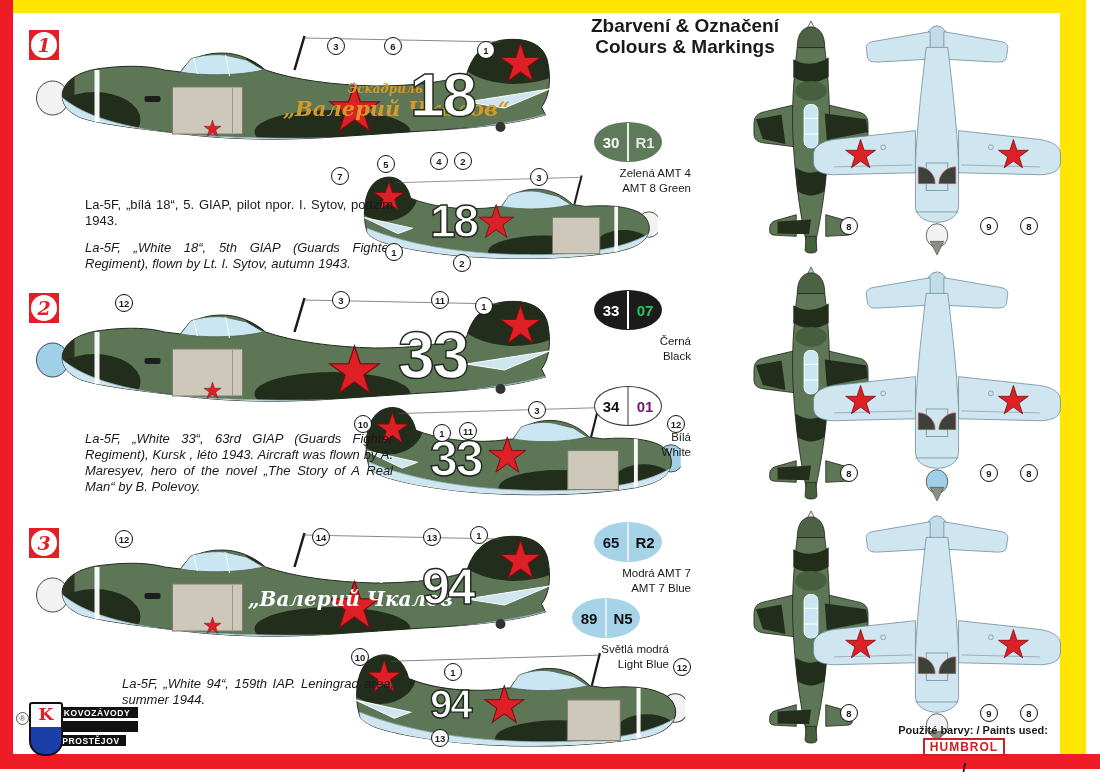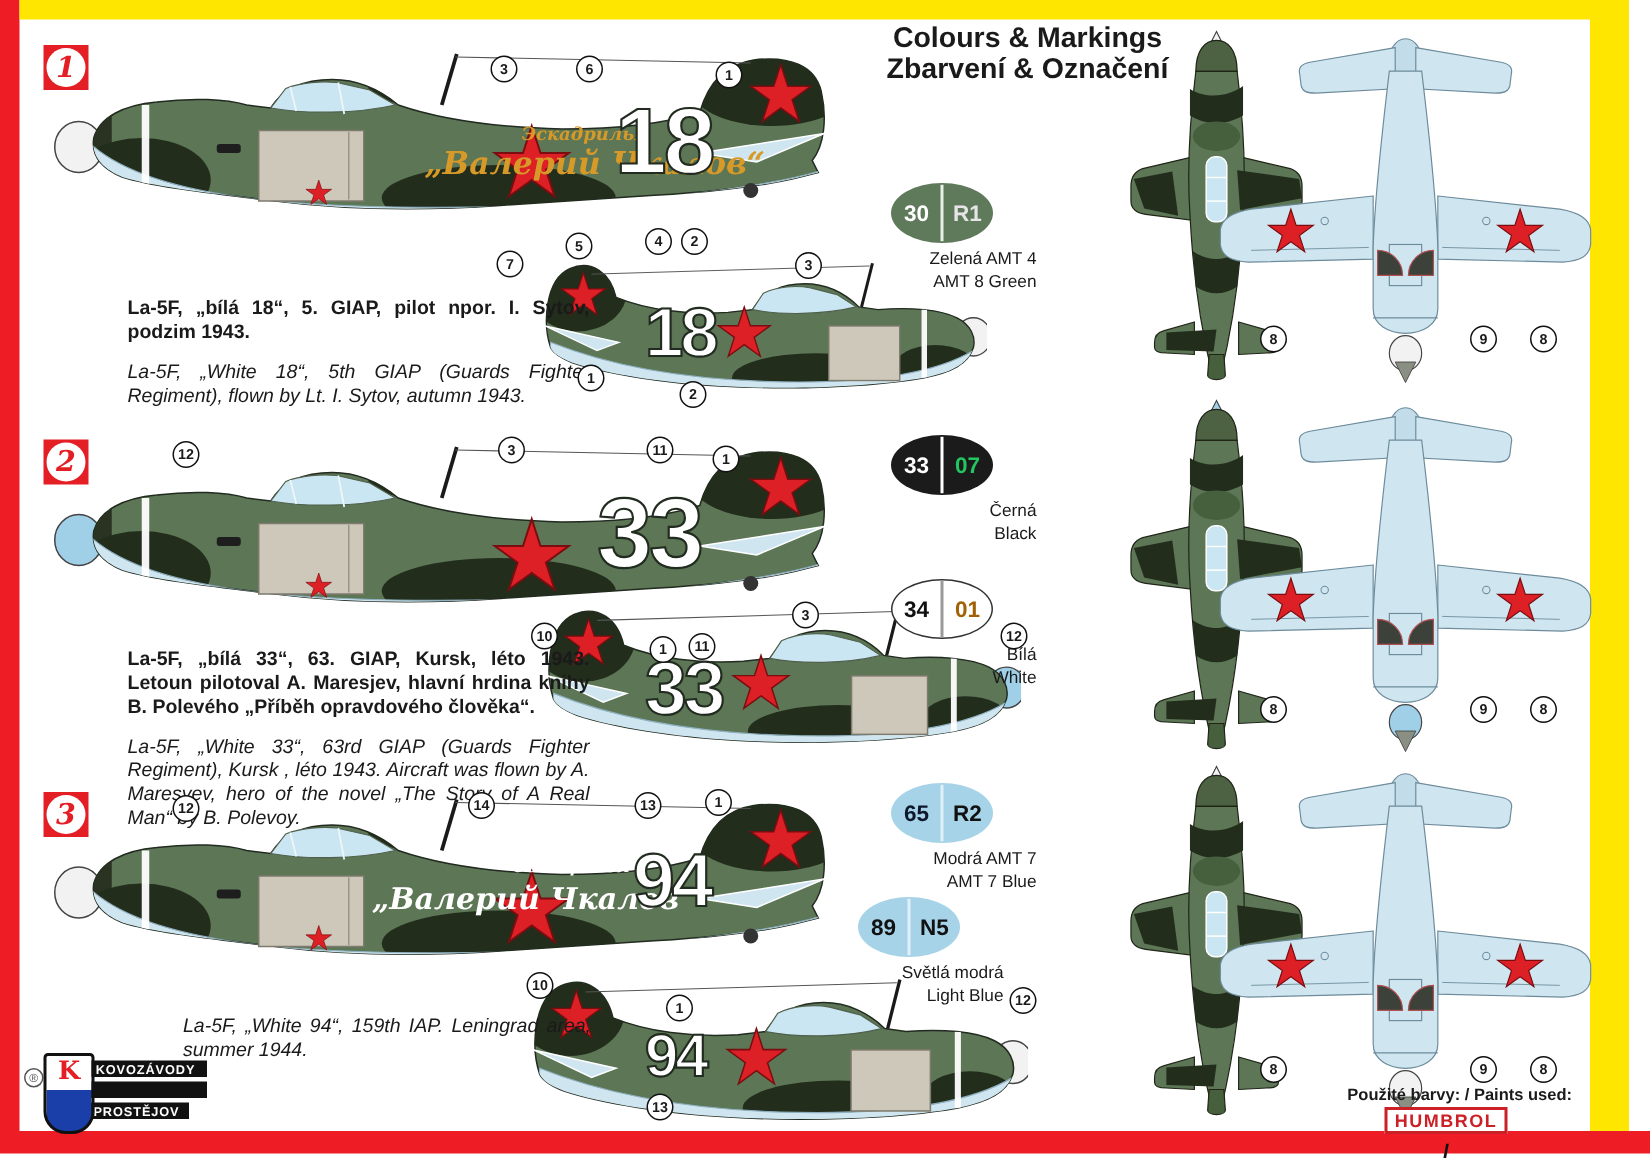--- a/index.html
+++ b/index.html
@@ -13,21 +13,21 @@
   .b-bottom{left:0;top:754px;width:1100px;height:15px;background:#ee1c25;}
   
   .title{left:545px;top:15px;width:280px;text-align:center;font-size:19px;font-weight:bold;line-height:1.12;}
   
   .badge{width:30px;height:30px;background:#e31e24;display:flex;align-items:center;justify-content:center;}
   .badge-circle{width:26px;height:26px;border-radius:50%;background:#fff;display:flex;align-items:center;
     justify-content:center;font-family:"DejaVu Serif",serif;font-weight:bold;font-style:italic;
     font-size:19px;color:#e31e24;}
   
   .desc{font-size:13px;line-height:1.22;text-align:justify;}
-  .desc .cz{font-weight:bold;margin:0 0 11px 0;}
+  .desc .cz{font-weight:normal;margin:0 0 11px 0;}
   .desc .en{font-style:italic;margin:0;}
   
   .num{font-weight:bold;color:#fff;line-height:1;letter-spacing:-2px;
        -webkit-text-stroke:1.4px #222b20;text-shadow:0 0 1px #222b20;}
   .insc{font-family:"DejaVu Serif",serif;font-style:italic;font-weight:bold;text-align:center;
         line-height:1;white-space:nowrap;}
   
   .chip{width:126px;text-align:right;}
   .chip-oval{width:66px;height:38px;border-radius:50%;margin:0 auto 4px;display:flex;align-items:stretch;
     justify-content:center;font-weight:bold;font-size:15px;border:1.5px solid transparent;overflow:hidden;}
@@ -160,22 +160,22 @@
 </svg>
 
 <div id="page">
 
   <div class="abs b-left"></div>
   <div class="abs b-top"></div>
   <div class="abs b-right"></div>
   <div class="abs b-bottom"></div>
 
   <div class="abs title">
+    <div>Zbarvení &amp; Označení</div>
     <div>Colours &amp; Markings</div>
-    <div>Zbarvení &amp; Označení</div>
   </div>
 
   <div class="abs badge" style="left:29px;top:30px">
       <div class="badge-circle">1</div>
     </div>
   <div class="abs badge" style="left:29px;top:293px">
       <div class="badge-circle">2</div>
     </div>
   <div class="abs badge" style="left:29px;top:528px">
       <div class="badge-circle">3</div>
@@ -202,21 +202,20 @@
       <use href="#side-main"></use>
     </svg>
   <div class="abs num" style="left:398px;top:322px;font-size:66px">33</div>
 
   <svg class="abs" style="left: 355px; top: 398px; width: 330px; height: 112px; --spinner: #9fd0e8;" viewBox="0 0 330 115">
       <use href="#side-small"></use>
     </svg>
   <div class="abs num" style="left:430px;top:434px;font-size:50px">33</div>
 
   <div class="abs desc" style="left:85px;top:431px;width:308px">
-    <p class="cz">La-5F, „bílá 33“, 63. GIAP, Kursk, léto 1943. Letoun pilotoval A. Maresjev, hlavní hrdina knihy B. Polevého „Příběh opravdového člověka“.</p>
     <p class="en">La-5F, „White 33“, 63rd GIAP (Guards Fighter Regiment), Kursk , léto 1943. Aircraft was flown by A. Maresyev, hero of the novel „The Story of A Real Man“ by B. Polevoy.</p>
   </div>
 
   <svg class="abs" style="left: 25px; top: 527px; width: 575px; height: 150px; --spinner: #f2f2f2;" viewBox="0 0 560 150">
       <use href="#side-main"></use>
     </svg>
   <div class="abs insc" style="left: 326px; top: 572px; width: 110px; font-size: 11px; color: rgb(255, 255, 255);">Эскадрилья</div>
   <div class="abs insc" style="left: 248px; top: 589px; width: 195px; font-size: 20px; color: rgb(255, 255, 255);">„Валерий Чкалов“</div>
   <div class="abs num" style="left:422px;top:562px;font-size:50px">94</div>
 
@@ -246,21 +245,21 @@
       <span style="color: #22c55e;">07</span>
     </div>
     <div class="chip-label">Černá</div>
     <div class="chip-label">Black</div>
   </div>
 
   <div class="abs chip" style="left:565px;top:386px">
     <div class="chip-oval" style="border-color: rgb(51, 51, 51); background: rgb(255, 255, 255);">
       <span style="color: rgb(17, 17, 17);">34</span>
       <div class="chip-div" style="background: rgb(154, 154, 154);"></div>
-      <span style="color: #a16207;">01</span>
+      <span style="color: #701a75;">01</span>
     </div>
     <div class="chip-label">Bílá</div>
     <div class="chip-label">White</div>
   </div>
 
   <div class="abs chip" style="left:565px;top:522px">
     <div class="chip-oval" style="background: rgb(166, 211, 232);">
       <span style="color: #0f172a;">65</span>
       <div class="chip-div" style="background: rgb(223, 240, 248);"></div>
       <span style="color: rgb(17, 17, 17);">R2</span>

